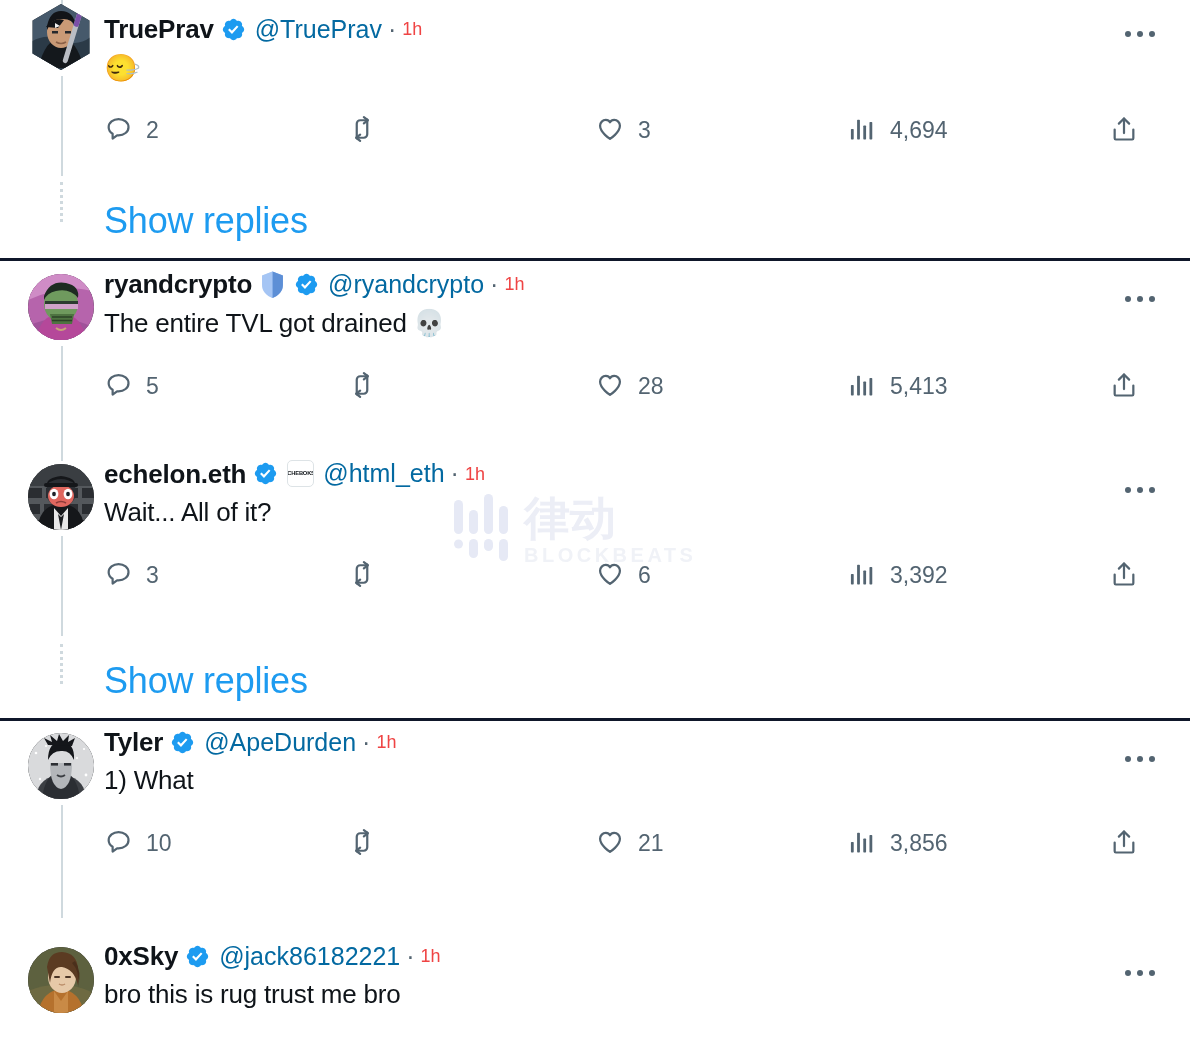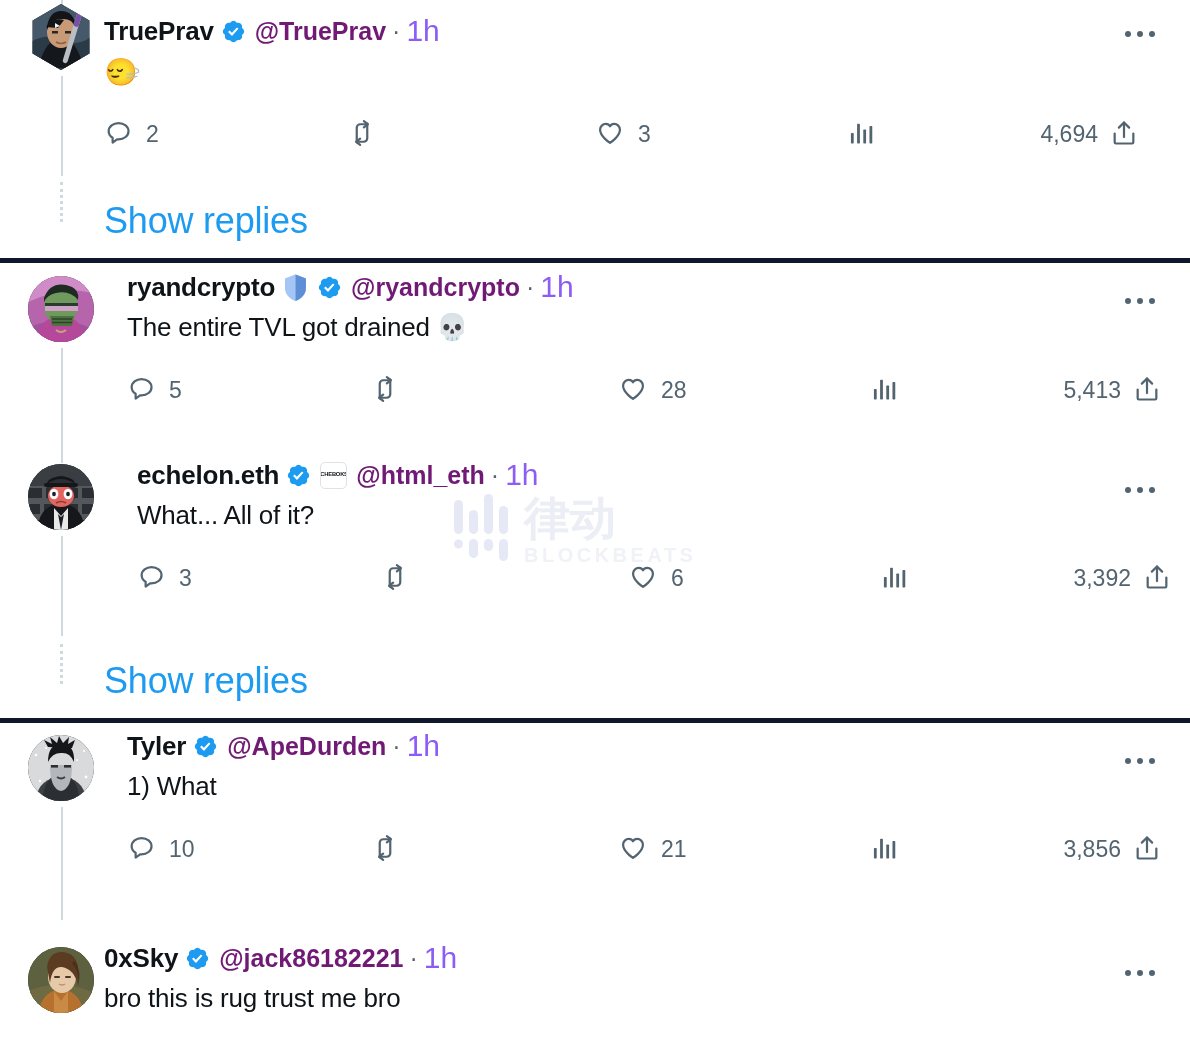--- a/index.html
+++ b/index.html
@@ -12,21 +12,21 @@
   body { width: 1190px; height: 1048px; overflow: hidden; position: relative; }
 
   .feed { position: relative; width: 1190px; }
 
   
   .tweet {
     position: relative;
     display: flex;
     padding: 0 20px 0 28px;
   }
-  .tweet.has-sep { border-top: 5px solid #0f172a; gap: 23px; }
+  .tweet.has-sep { border-top: 3px solid #0f172a; }
 
   .gutter {
     position: relative;
     width: 76px;
     flex: 0 0 76px;
   }
 
   
   .thread-line {
     position: absolute;
@@ -101,25 +101,25 @@
   .badge-affiliate span {
     font-size: 5.5px;
     font-weight: 700;
     color: #0f1419;
     letter-spacing: -0.2px;
     transform: scale(1.05);
   }
   .handle {
     margin-left: 9px;
     font-size: 25px;
-    color: #701a75;
-    font-weight: 700;
+    color: #0369a1;
+    font-weight: 400;
   }
   .sep-dot { margin: 0 6px; color: #536471; font-size: 25px; }
-  .ts { font-size: 30px; color: #8b5cf6; }
+  .ts { font-size: 18px; color: #ef4444; }
 
   .more-btn {
     position: absolute;
     right: 28px;
     width: 44px; height: 40px;
     display: flex; align-items: center; justify-content: center;
   }
   .more-btn .dots {
     display: flex; gap: 6px;
   }
@@ -153,21 +153,21 @@
     align-items: center;
     gap: 14px;
     color: #536471;
     font-size: 23px;
     flex: 0 0 auto;
   }
   .act .ico { width: 28px; height: 28px; display: block; }
   .act.reply  { width: 244px; }
   .act.rt     { width: 248px; }
   .act.like   { width: 252px; }
-  .act.views  { width: 250px; justify-content: space-between; }
+  .act.views  { width: 250px; }
   .act.share  { width: 40px; justify-content: flex-end; }
   .act-count { line-height: 1; position: relative; top: 1px; }
 
   
   .showreplies-row {
     position: relative;
     display: flex;
     padding: 0 20px 0 28px;
   }
   .showreplies {
@@ -420,21 +420,21 @@
 
     <div class="more-btn" style="top:18px;">
       <span class="dots">
           <i></i>
           <i></i>
           <i></i>
         </span>
     </div>
   </div>
 
-  <div class="tweet" style="height:198px;gap:33px;">
+  <div class="tweet" style="height:198px;">
     <div class="gutter">
       <div class="avatar" style="margin-top:6px;">
         <svg viewBox="0 0 66 66" aria-hidden="true">
           <rect width="66" height="66" fill="#54585c"></rect>
           <rect width="66" height="22" fill="#3a3e42"></rect>
           <g fill="#2a2d31">
             <rect x="0" y="24" width="14" height="10"></rect>
               <rect x="18" y="24" width="14" height="10"></rect>
             <rect x="36" y="24" width="14" height="10"></rect>
               <rect x="54" y="24" width="12" height="10"></rect>
@@ -473,21 +473,21 @@
           </svg>
         </span>
         <span class="badge-affiliate">
           <span>CHEBOKS</span>
         </span>
         <span class="handle">@html_eth</span>
         <span class="sep-dot">·</span>
         <span class="ts">1h</span>
       </div>
 
-      <div class="ttext">What... All of it?</div>
+      <div class="ttext">Wait... All of it?</div>
 
       <div class="actions">
         <div class="act reply">
           <span class="ico">
             <svg viewBox="0 0 24 24" aria-hidden="true">
                 <path fill="none" stroke="#536471" stroke-width="1.9" stroke-linejoin="round" d="M12.5 3.5c-4.7 0-8.5 3.1-8.5 7 0 2.3 1.3 4.3 3.4 5.6v4.1l3.8-2.8c.4.05.85.07 1.3.07 4.7 0 8.5-3.1 8.5-7s-3.8-7-8.5-7z"></path>
               </svg>
           </span>
           <span class="act-count">3</span>
         </div>

